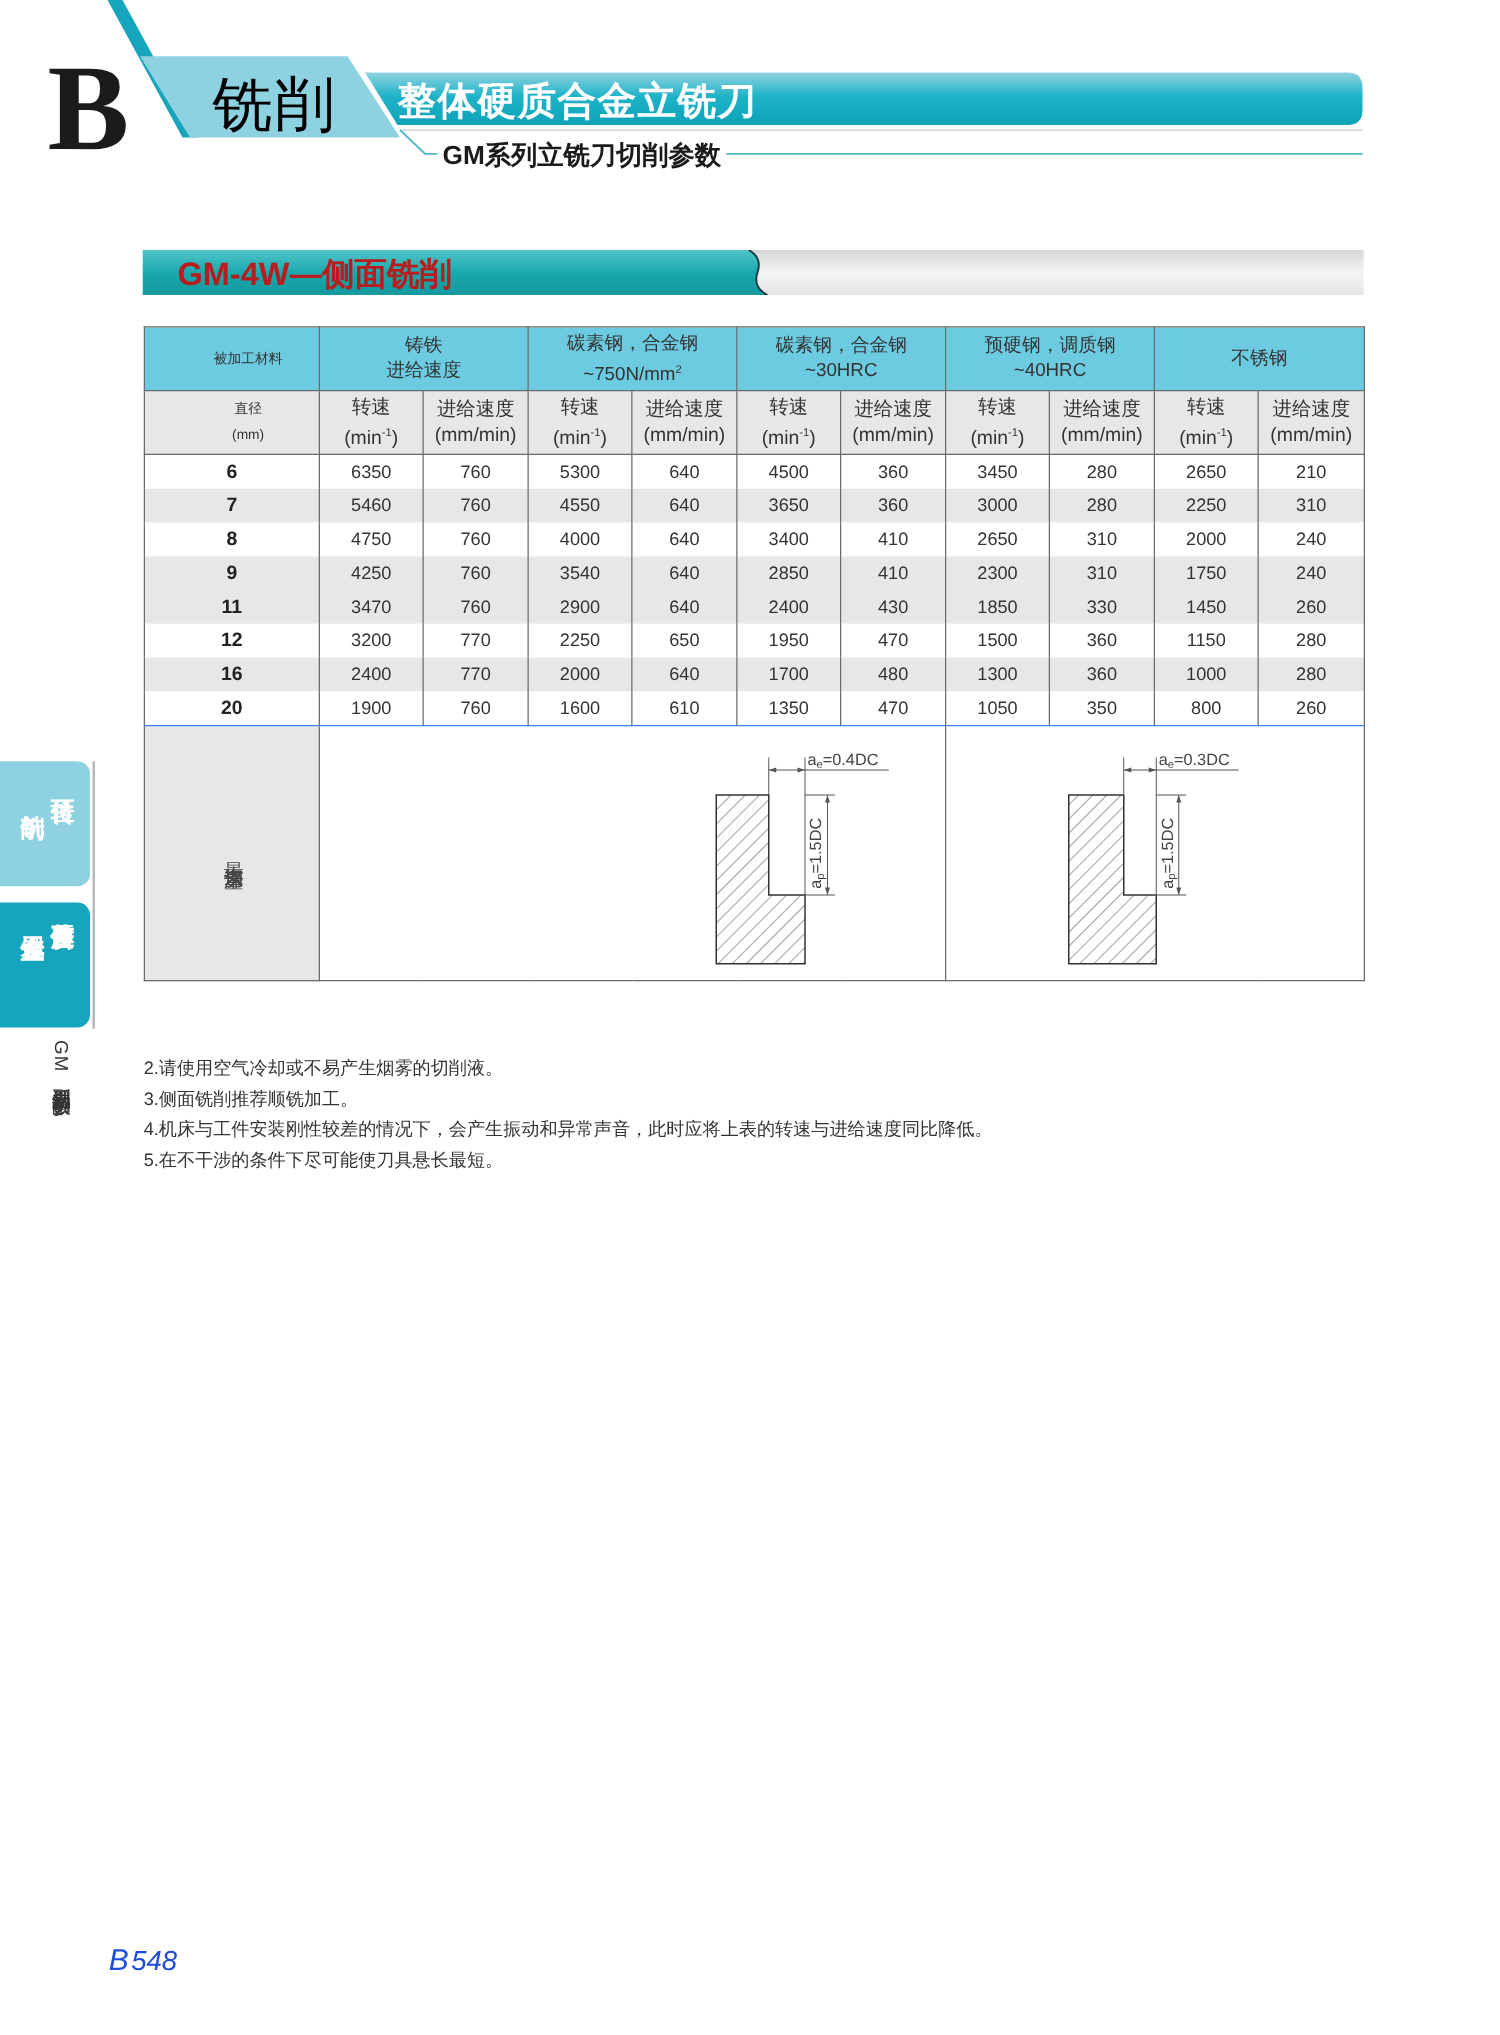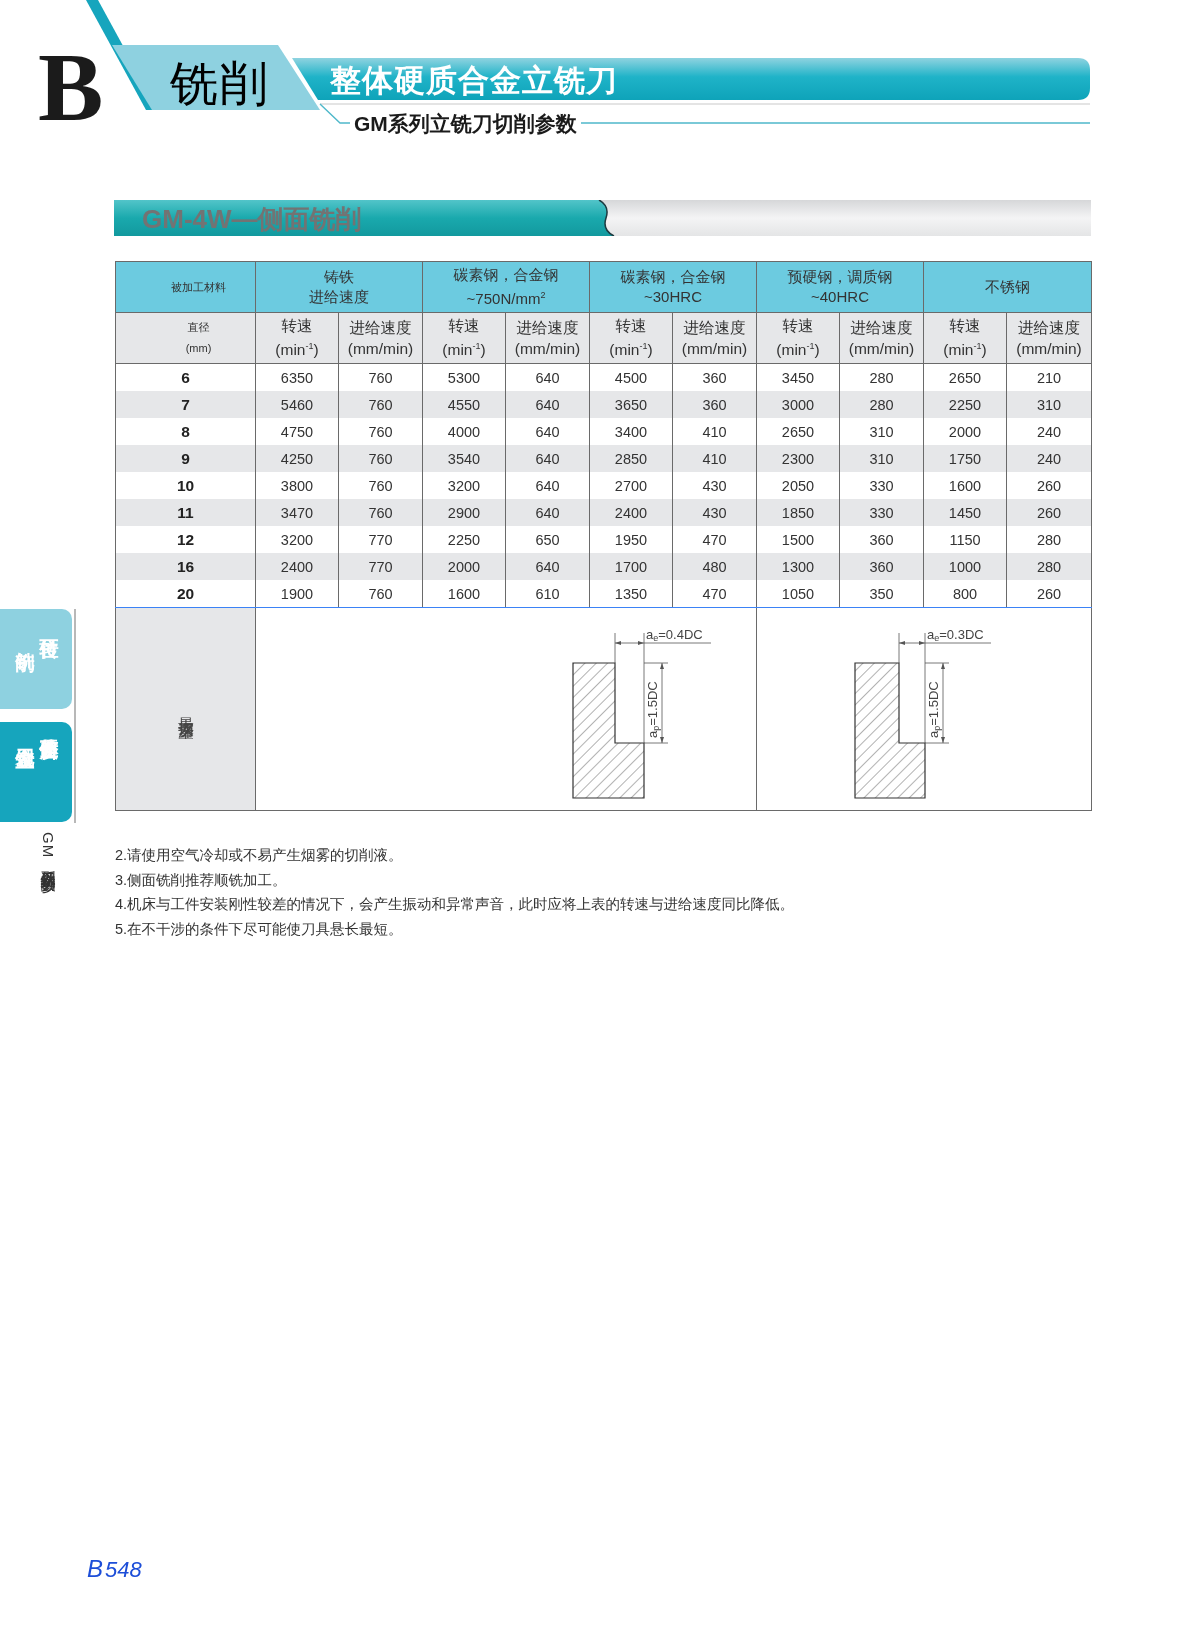--- a/index.html
+++ b/index.html
@@ -5,26 +5,26 @@
   html, body { margin:0; padding:0; background:#ffffff; }
   body { width:1200px; height:1628px; position:relative; overflow:hidden;
          font-family:"Liberation Sans", "DejaVu Sans", sans-serif; color:#222; }
   .abs { position:absolute; }
 
   
   .big-b { left:38px; top:38px; font-family:"Liberation Serif", serif; font-weight:bold;
            font-size:98px; line-height:1; color:#1b1b1b; }
   .hdr-svg { left:0; top:0; }
   .hdr-cat { left:170px; top:52px; font-size:48px; color:#000000; letter-spacing:2px; }
-  .hdr-title { left:318px; top:60px; font-size:31px; font-weight:bold; color:#ffffff; letter-spacing:1px;margin-left:12px; }
+  .hdr-title { left:318px; top:60px; font-size:31px; font-weight:bold; color:#ffffff; letter-spacing:1px; }
   .hdr-sub { left:350px; top:110px; font-size:21px; font-weight:bold; color:#1a1a1a; background:#fff; padding:0 4px; }
 
   
   .sec-banner { left:114px; top:200px; width:977px; height:36px; }
-  .sec-title { left:142px; top:202px; font-size:26px; font-weight:bold; color:#737373; letter-spacing:0px; }
+  .sec-title { left:142px; top:202px; font-size:26px; font-weight:bold; color:#b91c1c; letter-spacing:0px; }
 
   
   .tbl { left:115px; top:261px; width:976px; border-collapse:collapse; table-layout:fixed; }
   .tbl td { border:1px solid #6a6a6a; text-align:center; padding:0; font-size:14.5px; color:#333; }
   .tbl .hdr1 td { background:#6ccbe0; height:50px; font-size:15px; line-height:20px; color:#333; }
   .tbl .hdr2 td { background:#e6e7e9; height:50px; font-size:15.5px; line-height:21px; color:#333;margin-top:20px; }
   .tbl .hdr2 td:first-child, .tbl .hdr1 td:first-child { font-size:11px;padding-left:26px; }
   .tbl .row td { height:27px; border-top:none; border-bottom:none; }
   .tbl .row.alt td { background:#e6e7e9; }
   .tbl .row td.dia { font-weight:bold; font-size:15.5px; color:#222; }
@@ -225,33 +225,20 @@
         <td>4250</td>
         <td>760</td>
         <td>3540</td>
         <td>640</td>
         <td>2850</td>
         <td>410</td>
         <td>2300</td>
         <td>310</td>
         <td>1750</td>
         <td>240</td>
-      </tr>
-      <tr class="row">
-        <td class="dia">10</td>
-        <td>3800</td>
-        <td>760</td>
-        <td>3200</td>
-        <td>640</td>
-        <td>2700</td>
-        <td>430</td>
-        <td>2050</td>
-        <td>330</td>
-        <td>1600</td>
-        <td>260</td>
       </tr>
       <tr class="row alt">
         <td class="dia">11</td>
         <td>3470</td>
         <td>760</td>
         <td>2900</td>
         <td>640</td>
         <td>2400</td>
         <td>430</td>
         <td>1850</td>

